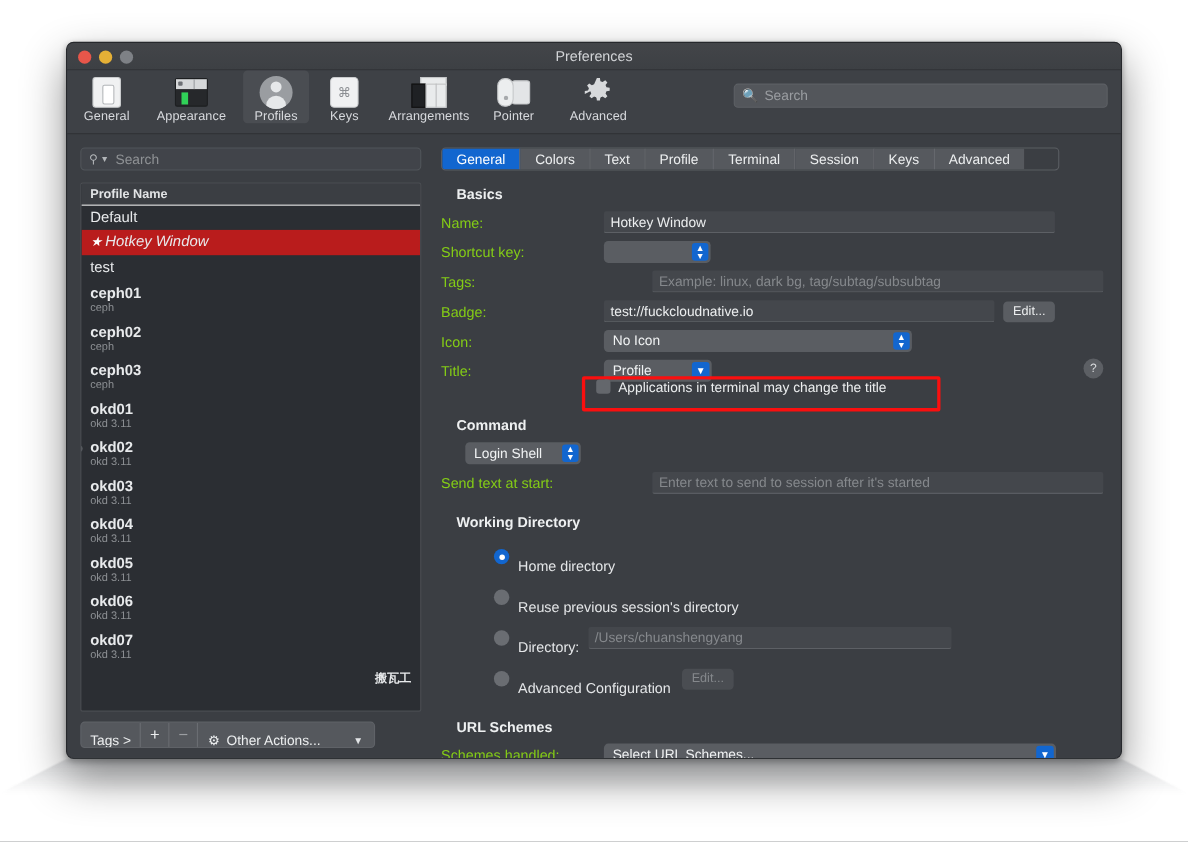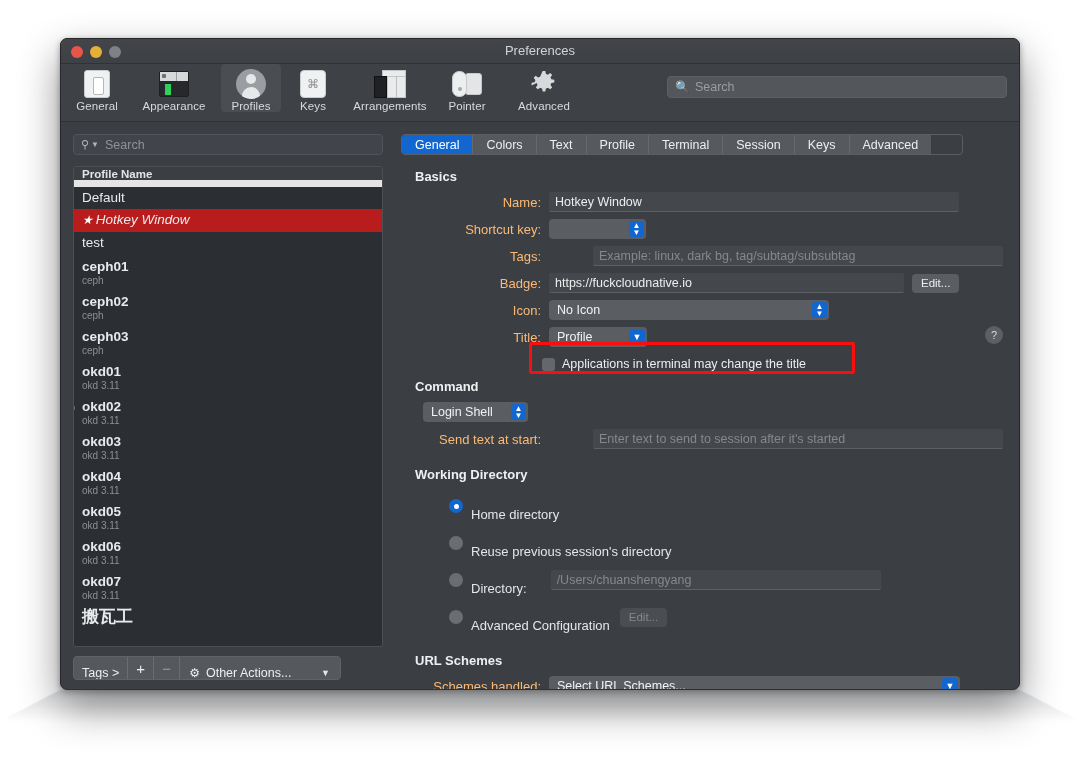--- a/index.html
+++ b/index.html
@@ -144,40 +144,40 @@
     flex: 1;
     border: 1px solid #4b4e53;
     border-radius: 2px;
     background: #2b2e33;
     overflow: hidden;
     position: relative;
   }
   #list-header {
     height: 20px;
     background: #3b3e43;
-    border-bottom: 7px solid #e5e5e5;
+    border-bottom: 1px solid #e5e5e5;
     display: flex; align-items: center;
     padding-left: 8px;
     font-size: 11.5px; font-weight: bold; color: #e2e4e6;
   }
   #list {
     position: absolute; top: 20px; left: 0; right: 0; bottom: 0;
     overflow: hidden;
   }
   .prow {
     padding: 4px 8px 2px 8px;
     color: #e8eaec;
   }
   .prow.selected { background: #b91c1c; font-style: italic; }
   .prow .pname { font-size: 13.5px; line-height: 17px; white-space: nowrap; }
   .prow .pname.bold { font-weight: bold; }
   .prow .ptag { font-size: 10px; color: #8d9094; line-height: 12px; }
   .star { color: #ffffff; font-size: 12px; margin-right: 3px; }
   .prow.plain { padding-top: 2px; padding-bottom: 3px; }
-  .prow.cjk .pname { font-family: "DejaVu Sans", sans-serif; font-weight: bold; font-size: 17px; }
+  .prow.cjk .pname { font-family: "DejaVu Sans", sans-serif; font-weight: bold; font-size: 11px; text-align: right; }
 
   #scroll-dot {
     position: absolute; left: -5px; top: 238px;
     width: 6px; height: 6px; border-radius: 50%;
     background: #6a6d72;
   }
 
   #side-toolbar {
     margin-top: 9px;
     height: 24px;
@@ -228,22 +228,22 @@
 
   .sect-title {
     font-size: 13px; font-weight: bold; color: #eef0f1;
     margin: 14px 0 8px 14px;
   }
   .row {
     display: flex; align-items: center;
     margin-bottom: 7px;
   }
   .rlabel {
-    width: 148px; text-align: right; padding-right: 8px;
-    font-size: 13px; color: #fdba74;
+    width: 148px; padding-right: 8px;
+    font-size: 13px; color: #84cc16;
   }
   .tfield {
     height: 20px;
     background: #44474c;
     border: none;
     border-bottom: 1px solid #5d6065;
     border-radius: 2px;
     display: flex; align-items: center;
     padding: 0 6px;
     font-size: 12.5px; color: #eceeef;
@@ -286,21 +286,21 @@
     display: flex; align-items: center; justify-content: center;
     font-size: 11px;
   }
 
   #highlight-box {
     position: absolute;
     left: 136px; top: 220px;
     width: 326px; height: 32px;
     border: 3px solid #fa0f0f;
     border-radius: 2px;
-    display: flex; align-items: flex-end;
+    display: flex; align-items: flex-start;
     padding-left: 10px;
   }
   .cbox {
     width: 13px; height: 13px;
     background: #64676c;
     border-radius: 3px;
     margin-right: 7px;
     flex: none;
   }
   .cb-label { font-size: 12.5px; color: #eceeef; }
@@ -532,21 +532,21 @@
         </div>
       </div>
 
       <div class="row">
         <div class="rlabel">Tags:</div>
         <div class="tfield ph" style="width:410px">Example: linux, dark bg, tag/subtag/subsubtag</div>
       </div>
 
       <div class="row">
         <div class="rlabel">Badge:</div>
-        <div class="tfield" style="width:355px">https://fuckcloudnative.io</div>
+        <div class="tfield" style="width:355px">test://fuckcloudnative.io</div>
         <div class="pushbtn" style="margin-left:8px">Edit...</div>
       </div>
 
       <div class="row">
         <div class="rlabel">Icon:</div>
         <div class="popup" style="width:280px">
           <span>No Icon</span>
           <span class="stepper">
               <span>▲</span>
               <span>▼</span>
@@ -592,21 +592,21 @@
         <span class="radio on"></span>
         <span class="radio-label">Home directory</span>
       </div>
       <div class="radio-row">
         <span class="radio"></span>
         <span class="radio-label">Reuse previous session's directory</span>
       </div>
       <div class="radio-row">
         <span class="radio"></span>
         <span class="radio-label">Directory:</span>
-        <span class="tfield ph" style="width:330px;margin-left:24px">/Users/chuanshengyang</span>
+        <span class="tfield ph" style="width:330px;margin-left:8px">/Users/chuanshengyang</span>
       </div>
       <div class="radio-row">
         <span class="radio"></span>
         <span class="radio-label">Advanced Configuration</span>
         <span class="pushbtn disabled" style="margin-left:10px">Edit...</span>
       </div>
 
       <div class="sect-title" style="margin-top:20px">URL Schemes</div>
 
       <div class="row">

